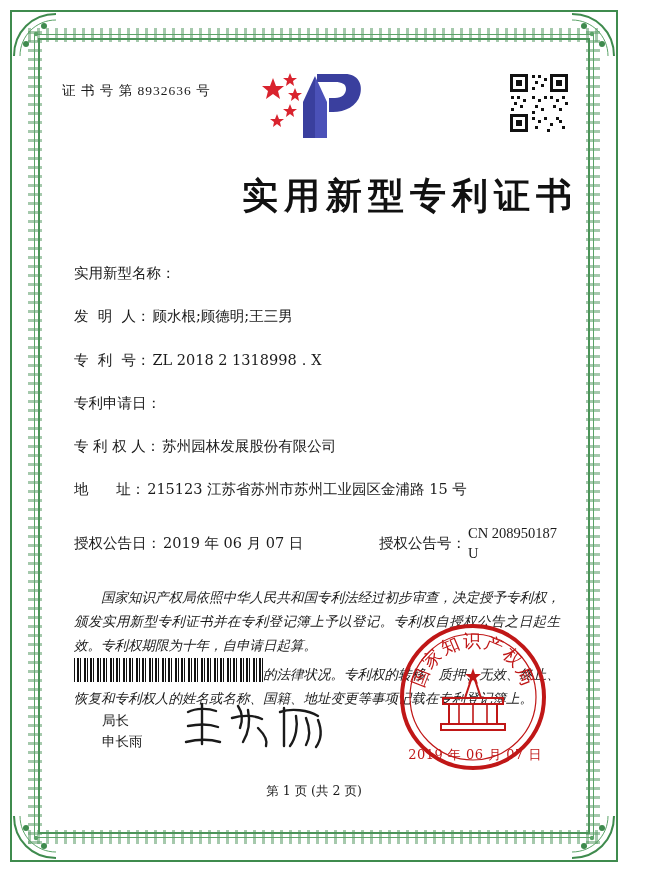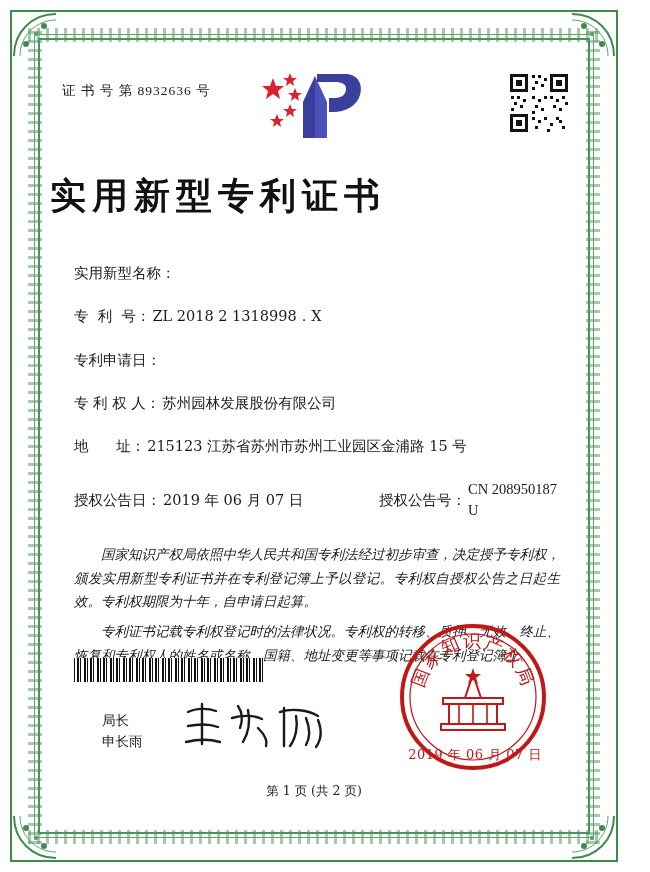--- a/index.html
+++ b/index.html
@@ -112,21 +112,21 @@
   .qrcode {
     position: absolute;
     right: 8px;
     top: 22px;
     width: 62px;
     height: 62px;
   }
 
   
   .title {
-    text-align: left;
+    text-align: right;
     font-size: 36px;
     letter-spacing: 6px;
     font-weight: bold;
     margin-top: 22px;
     font-family: "DejaVu Serif", "Liberation Serif", serif;
     color: #111;
   }
 
   
   .fields {
@@ -359,20 +359,24 @@
       </div>
     </div>
 
     <div class="title">实用新型专利证书</div>
 
     <div class="fields">
       <div class="field-row">
         <span class="field-label">实用新型名称：</span>
       </div>
       <div class="field-row">
+        <span class="field-label">发  明  人：</span>
+        <span class="field-value">顾水根;顾德明;王三男</span>
+      </div>
+      <div class="field-row">
         <span class="field-label">专  利  号：</span>
         <span class="field-value">ZL 2018 2 1318998．X</span>
       </div>
       <div class="field-row">
         <span class="field-label">专利申请日：</span>
       </div>
       <div class="field-row">
         <span class="field-label">专 利 权 人：</span>
         <span class="field-value">苏州园林发展股份有限公司</span>
       </div>

